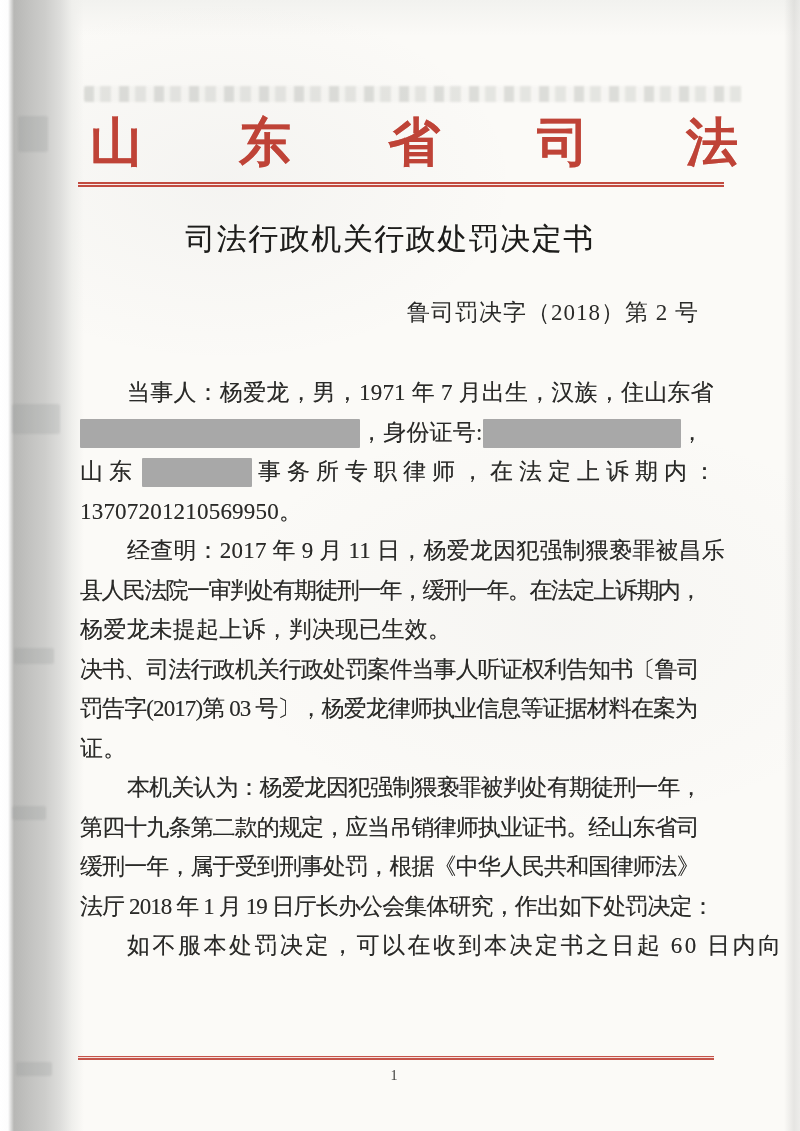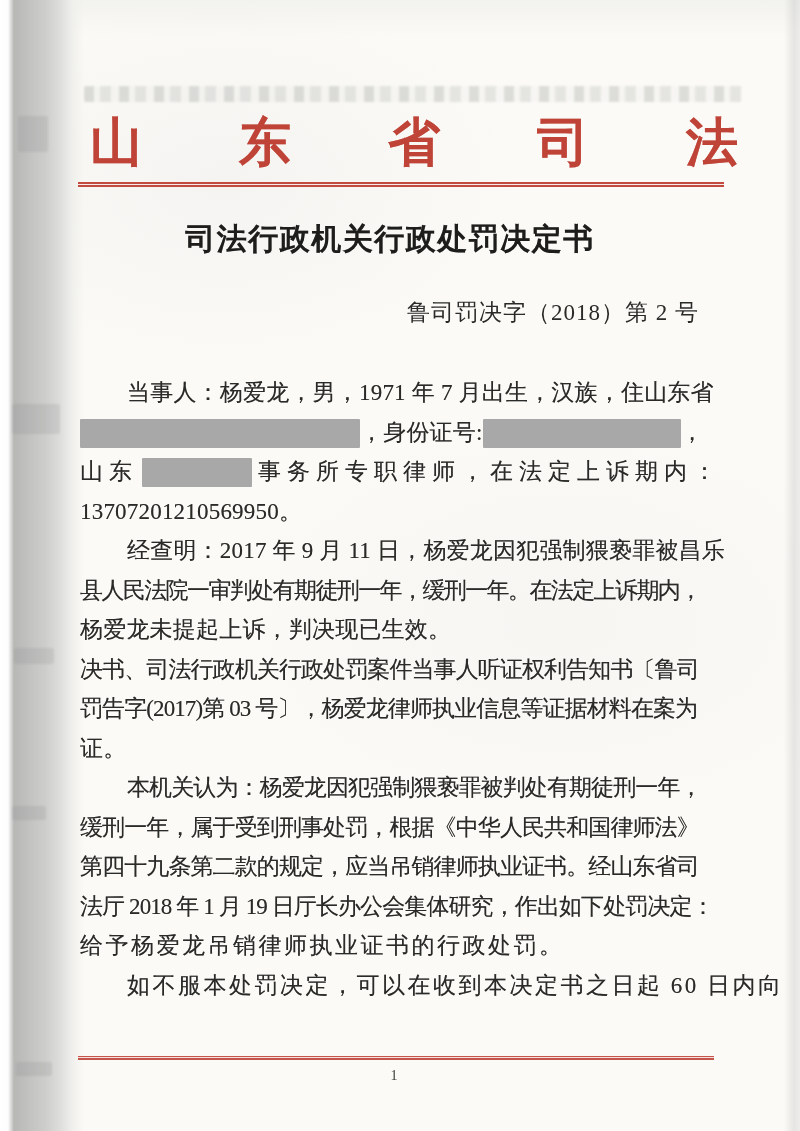--- a/index.html
+++ b/index.html
@@ -51,21 +51,21 @@
     text-align:center;font-size:52px;font-weight:bold;
     letter-spacing:42px;white-space:nowrap;
     color:#bf4337;text-shadow:0 0 0.6px rgba(191,67,55,.6);
   }
   .rule-top{
     position:absolute;left:78px;top:182px;width:646px;height:5px;
     background:linear-gradient(180deg,#c24b40 0 2px,#f6ebe8 2px 3px,#c24b40 3px 5px);
   }
   .doc-title{
     position:absolute;left:60px;top:219px;width:660px;
-    text-align:center;font-size:30px;font-weight:bold;letter-spacing:1.5px;
+    text-align:center;font-size:30px;font-weight:normal;letter-spacing:1.5px;
     color:#1d1d1b;text-shadow:0 0 0.5px rgba(0,0,0,.4);
   }
   .doc-no{
     position:absolute;left:389px;top:297px;
     font-size:23px;letter-spacing:1px;white-space:nowrap;margin-left:18px;
   }
 
   
   .bodytext{position:absolute;left:80px;top:373px;width:626px;}
   .line{
@@ -119,21 +119,20 @@
   <div class="line"><span class="redact r1"></span><span>，身份证号:</span><span class="redact r2"></span><span>，</span></div>
   <div class="line spread"><span>山东</span><span class="redact r3"></span><span>事务所专职律师，在法定上诉期内：</span></div>
   <div class="line">13707201210569950。</div>
   <div class="line indent">经查明：2017 年 9 月 11 日，杨爱龙因犯强制猥亵罪被昌乐</div>
   <div class="line t2">县人民法院一审判处有期徒刑一年，缓刑一年。在法定上诉期内，</div>
   <div class="line">杨爱龙未提起上诉，判决现已生效。</div>
   <div class="line t1">决书、司法行政机关行政处罚案件当事人听证权利告知书〔鲁司</div>
   <div class="line t1">罚告字(2017)第 03 号〕，杨爱龙律师执业信息等证据材料在案为</div>
   <div class="line">证。</div>
   <div class="line indent t1">本机关认为：杨爱龙因犯强制猥亵罪被判处有期徒刑一年，</div>
+  <div class="line t1">第四十九条第二款的规定，应当吊销律师执业证书。经山东省司</div>
   <div class="line t1">缓刑一年，属于受到刑事处罚，根据《中华人民共和国律师法》</div>
-  <div class="line t1">第四十九条第二款的规定，应当吊销律师执业证书。经山东省司</div>
   <div class="line t1">法厅 2018 年 1 月 19 日厅长办公会集体研究，作出如下处罚决定：</div>
-  <div class="line s1">给予杨爱龙吊销律师执业证书的行政处罚。</div>
   <div class="line indent s1">如不服本处罚决定，可以在收到本决定书之日起 60 日内向</div>
 </div>
 
 <div class="rule-bottom"></div>
 <div class="pageno">1</div>
 
 </body></html>

